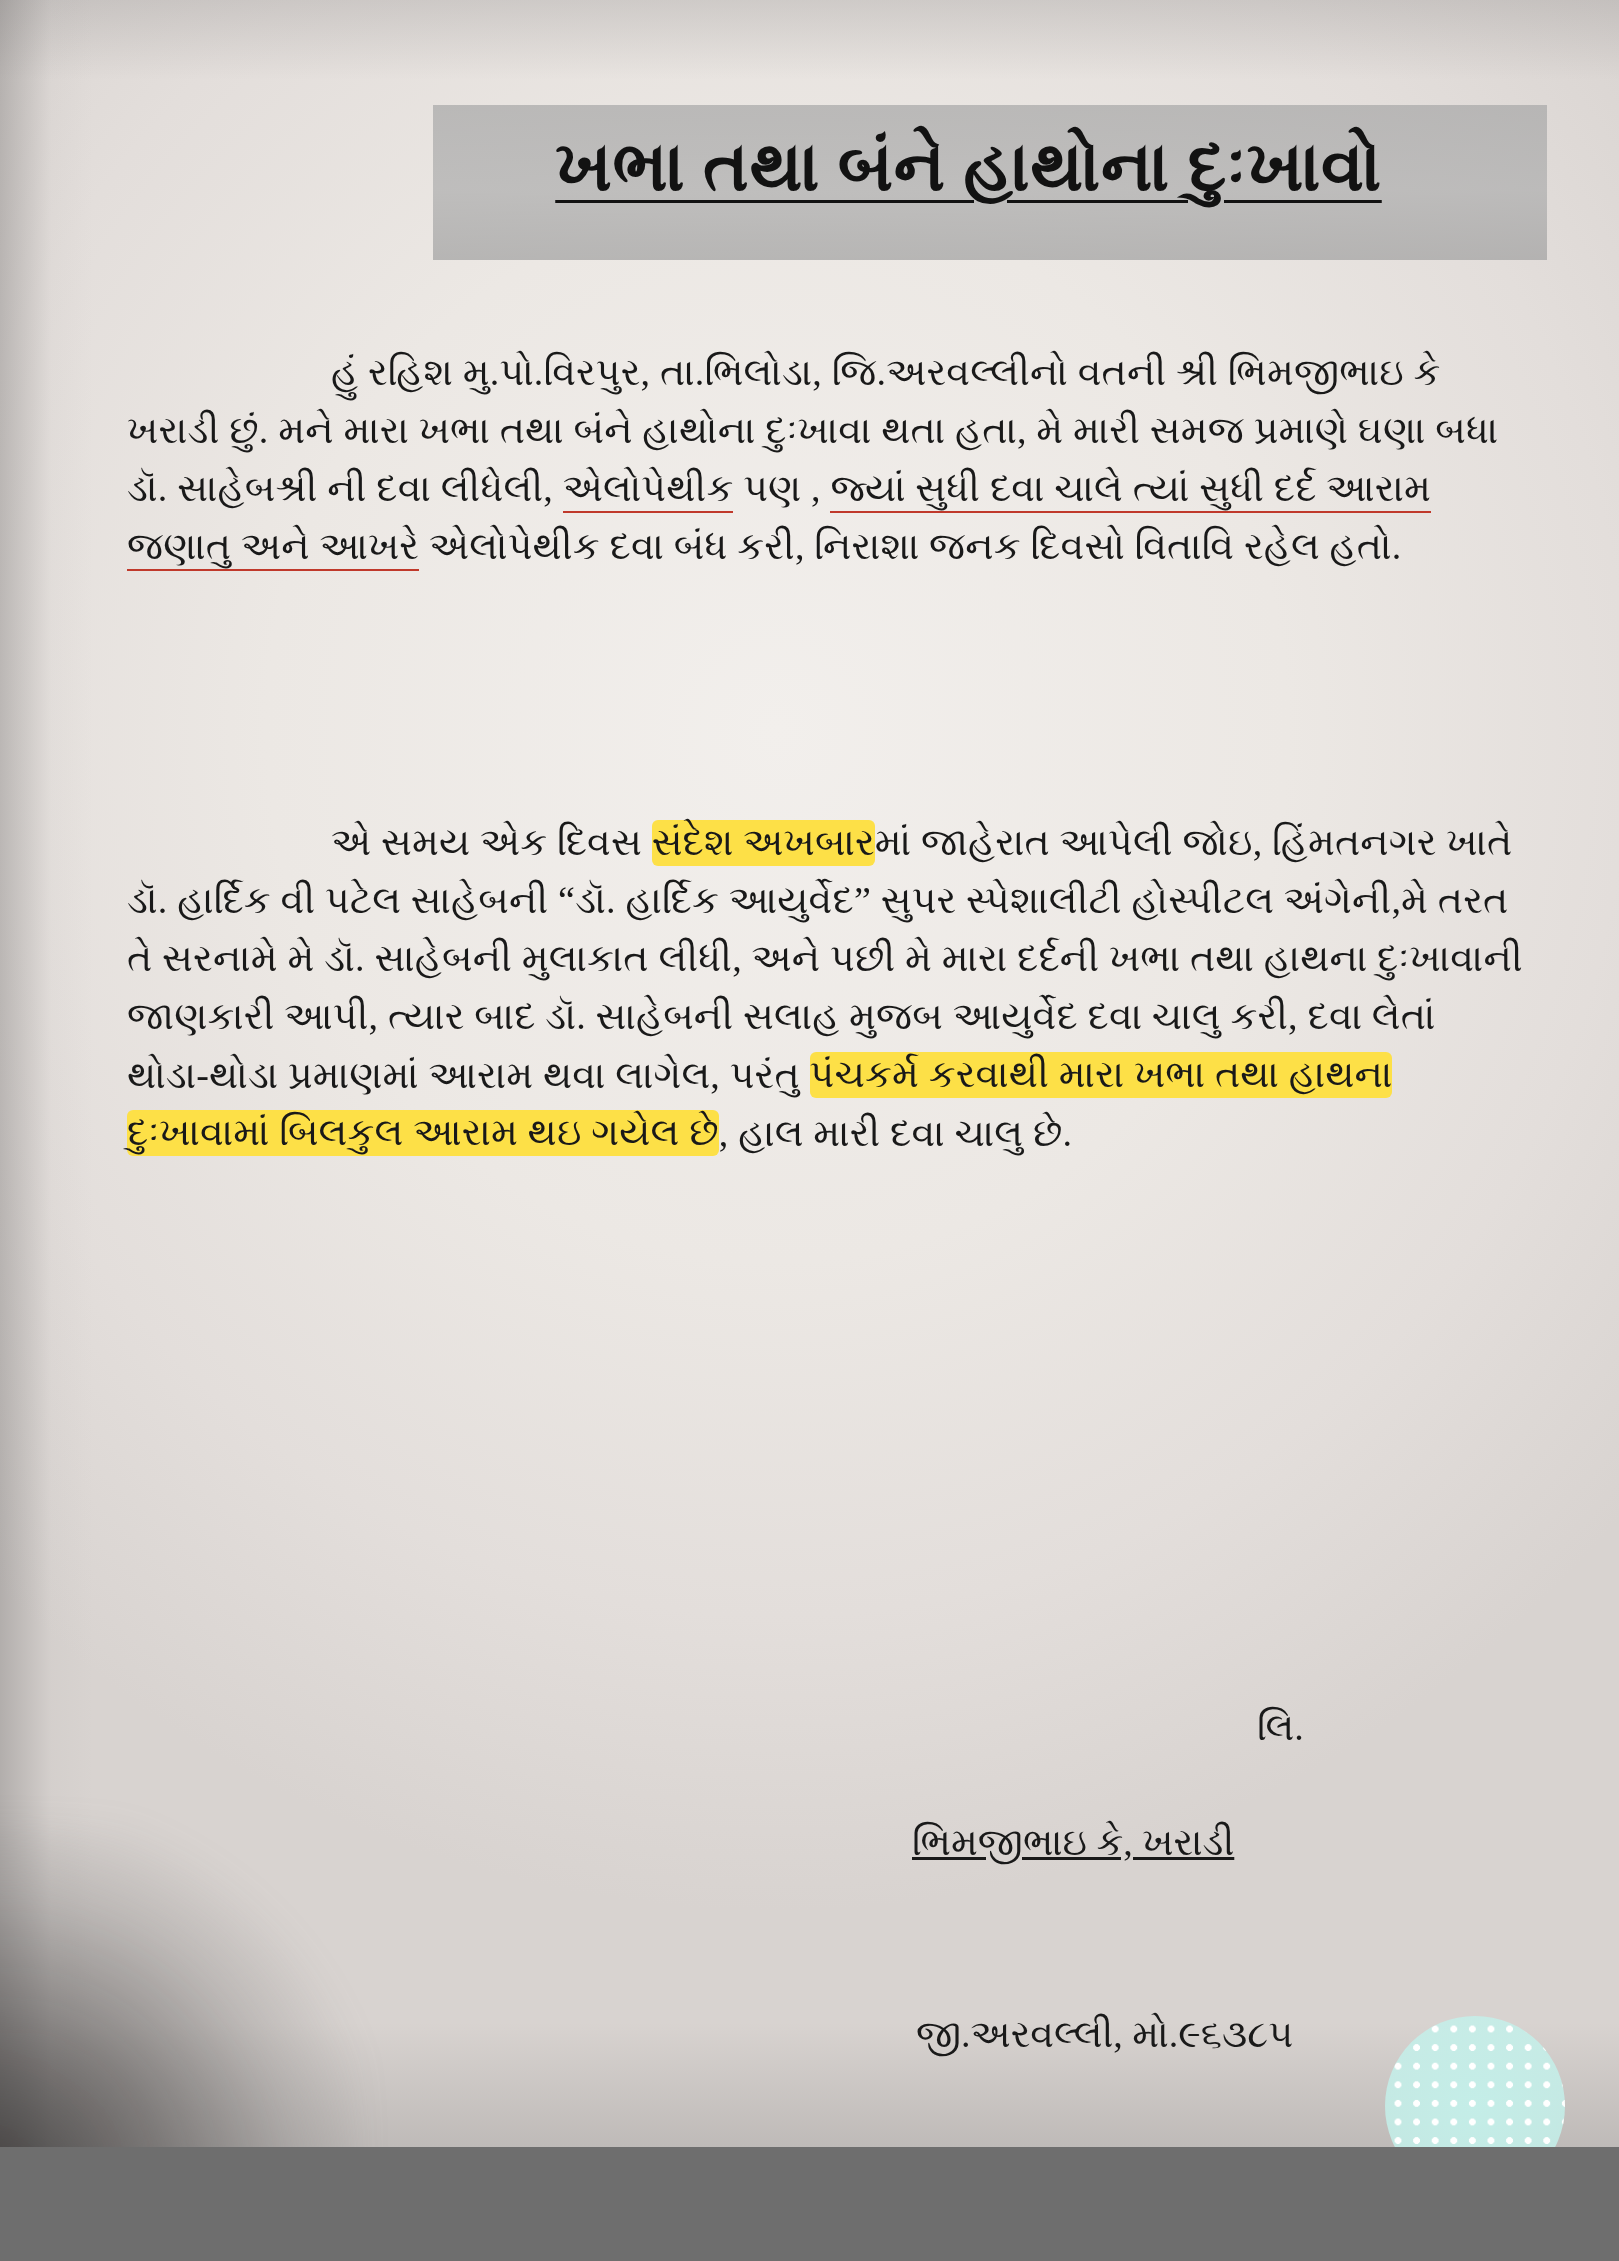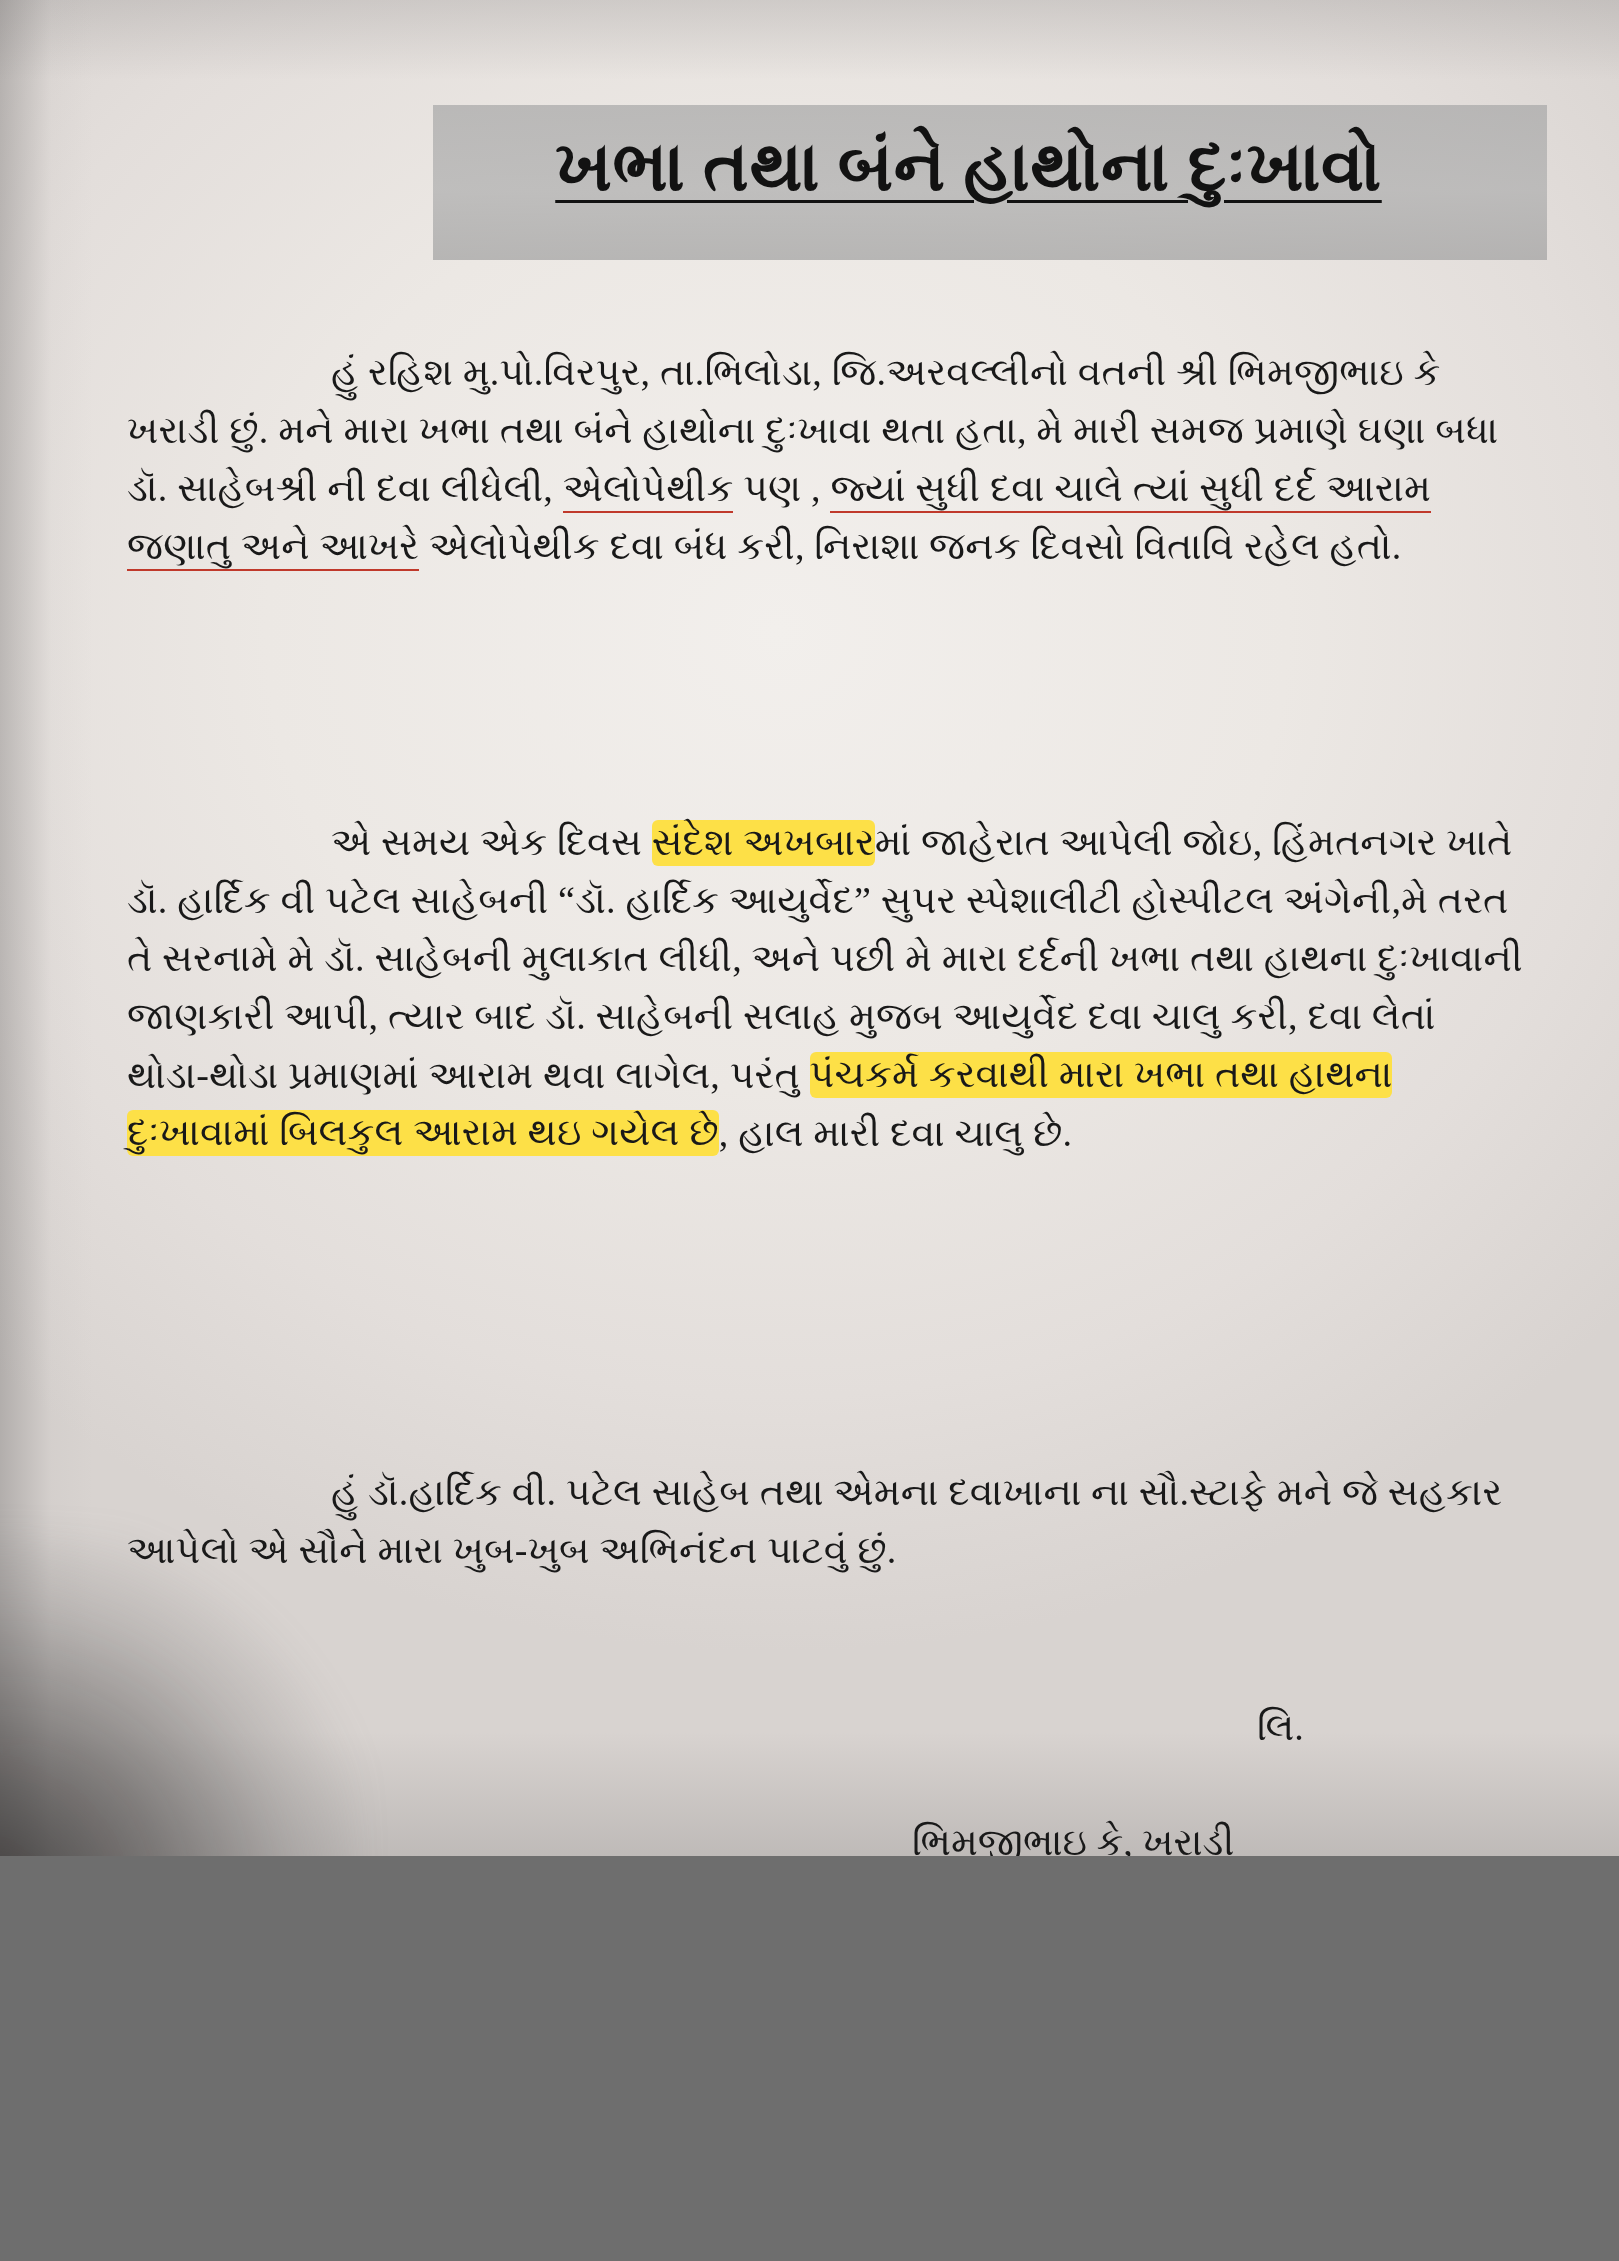--- a/index.html
+++ b/index.html
@@ -3,21 +3,21 @@
 <meta charset="utf-8">
 <style>
   html, body {
     margin: 0;
     padding: 0;
     background: #6e6e6e;
   }
   .page {
     position: relative;
     width: 1619px;
-    height: 1856px;
+    height: 2147px;
     overflow: hidden;
     background: #ece9e6;
     font-family: "Liberation Serif", serif;
   }
   
   .paper {
     position: absolute;
     inset: 0;
     background:
       radial-gradient(ellipse 70% 55% at 48% 34%, #f2efec 0%, #ecE8E4 45%, #e3dedb 75%, #d8d3d0 100%),
@@ -166,23 +166,20 @@
     <div class="title-text">ખભા તથા બંને હાથોના દુઃખાવો</div>
 
     <div class="body-block p1">
       <span class="indent"></span><span>હું રહિશ મુ.પો.વિરપુર, તા.ભિલોડા, જિ.અરવલ્લીનો વતની શ્રી ભિમજીભાઇ કે ખરાડી છું. મને મારા ખભા તથા બંને હાથોના દુઃખાવા થતા હતા, મે મારી સમજ પ્રમાણે ઘણા બધા ડૉ. સાહેબશ્રી ની દવા લીધેલી, </span><span class="ul-red">એલોપેથીક</span><span> પણ , </span><span class="ul-red">જ્યાં સુધી દવા ચાલે ત્યાં સુધી દર્દ આરામ જણાતુ અને આખરે</span><span> એલોપેથીક દવા બંધ કરી, નિરાશા જનક દિવસો વિતાવિ રહેલ હતો.</span>
     </div>
 
     <div class="body-block p2">
       <span class="indent"></span><span>એ સમય એક દિવસ </span><span class="hl">સંદેશ અખબાર</span><span>માં જાહેરાત આપેલી જોઇ, હિંમતનગર ખાતે ડૉ. હાર્દિક વી પટેલ સાહેબની “ડૉ. હાર્દિક આયુર્વેદ” સુપર સ્પેશાલીટી હોસ્પીટલ અંગેની,મે તરત તે સરનામે મે ડૉ. સાહેબની મુલાકાત લીધી, અને પછી મે મારા દર્દની ખભા તથા હાથના દુઃખાવાની જાણકારી આપી, ત્યાર બાદ ડૉ. સાહેબની સલાહ મુજબ આયુર્વેદ દવા ચાલુ કરી, દવા લેતાં થોડા-થોડા પ્રમાણમાં આરામ થવા લાગેલ, પરંતુ </span><span class="hl">પંચકર્મ કરવાથી મારા ખભા તથા હાથના દુઃખાવામાં બિલકુલ આરામ થઇ ગયેલ છે</span><span>, હાલ મારી દવા ચાલુ છે.</span>
     </div>
 
-    <div class="body-block p3">
-      <span class="indent"></span><span>હું ડૉ.હાર્દિક વી. પટેલ સાહેબ તથા એમના દવાખાના ના સૌ.સ્ટાફે મને જે સહકાર આપેલો એ સૌને મારા ખુબ-ખુબ અભિનંદન પાટવું છું.</span>
-    </div>
 
     <div class="sign sign-li">લિ.</div>
     <div class="sign sign-name">ભિમજીભાઇ કે, ખરાડી</div>
     <div class="sign sign-addr2">જી.અરવલ્લી, મો.૯૬૩૮૫</div>
 
     <div class="sticker"></div>
   </div>
 </div>
 
 

